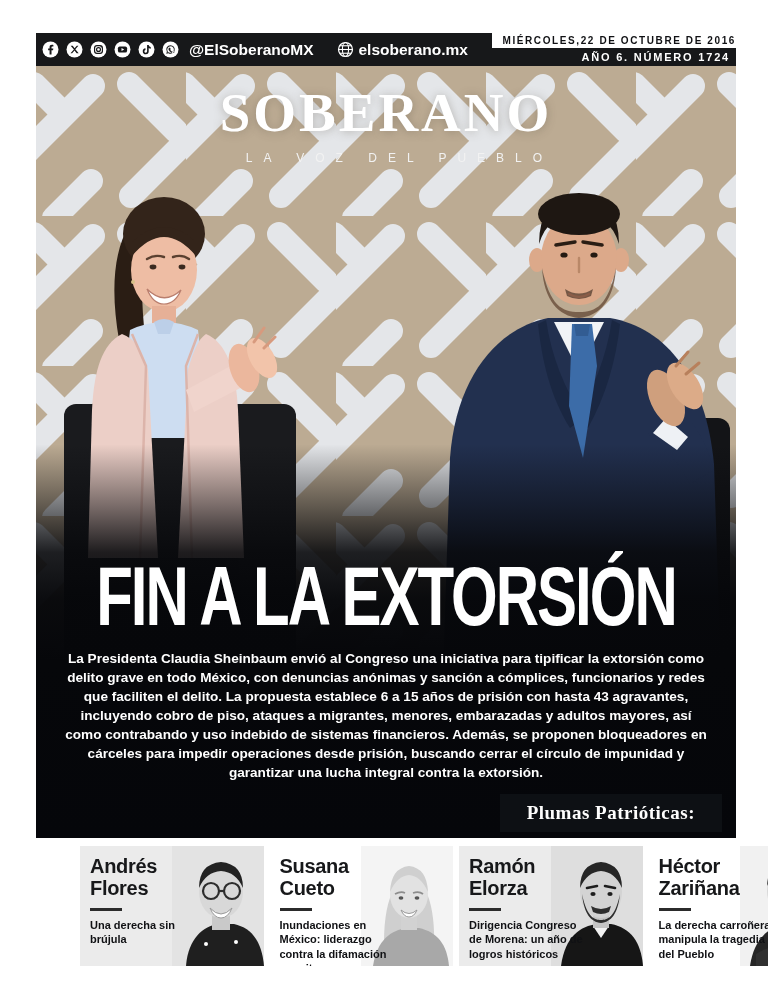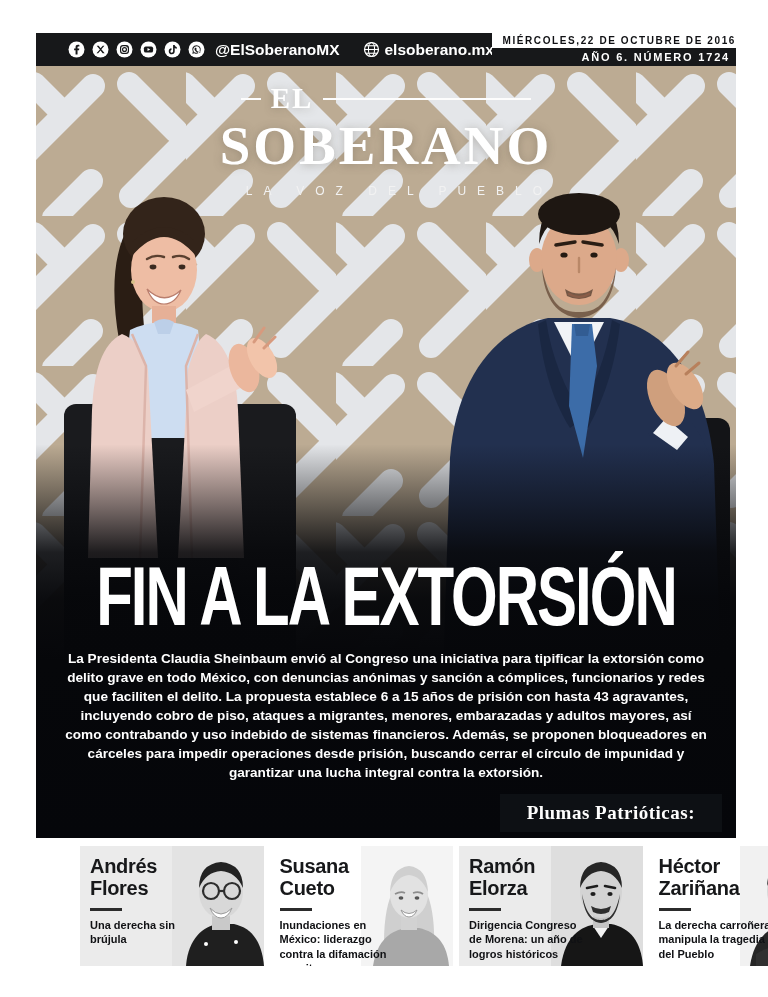--- a/index.html
+++ b/index.html
@@ -3,21 +3,21 @@
 <meta charset="utf-8">
 <style>
   html,body{margin:0;padding:0;}
   .page{position:relative;width:768px;height:997px;background:#ffffff;overflow:hidden;
         font-family:"Liberation Sans",sans-serif;}
   .content{position:absolute;left:36px;top:33px;width:700px;}
 
   
   .topbar{display:flex;height:33px;}
   .social-bar{width:456px;background:#17181a;display:flex;align-items:center;
-              gap:7px;padding-left:32px;box-sizing:border-box;}
+              gap:7px;padding-left:6px;box-sizing:border-box;}
   .s-icon{width:17px;height:17px;flex:0 0 auto;}
   .handle{color:#fff;font-weight:bold;font-size:15.5px;margin-left:3px;white-space:nowrap;}
   .site-wrap{display:flex;align-items:center;gap:5px;margin-left:16px;}
   .site{color:#fff;font-weight:bold;font-size:15.5px;white-space:nowrap;}
   .issue-col{width:244px;display:flex;flex-direction:column;}
   .date{height:15px;line-height:15px;font-size:10px;font-weight:bold;letter-spacing:1.6px;
         color:#101114;text-align:right;white-space:nowrap;}
   .edition{height:18px;line-height:18px;background:#17181a;color:#fff;font-size:11px;
            font-weight:bold;letter-spacing:1.8px;text-align:right;padding-right:6px;}
 
@@ -187,25 +187,20 @@
           <path d="M630 352 l22 19 l-11 13 l-24 -17 Z" fill="#eef1f5"></path>
           <ellipse cx="630" cy="332" rx="16" ry="30" transform="rotate(-24 630 332)" fill="#cf9f7d"></ellipse>
           <ellipse cx="649" cy="320" rx="14" ry="26" transform="rotate(-32 649 320)" fill="#dcab88"></ellipse>
           <path d="M640 300 l12 -14 M650 308 l13 -11" stroke="#b8805c" stroke-width="3" stroke-linecap="round" fill="none"></path>
         </g>
       </svg>
 
       <div class="shade"></div>
 
       <div class="masthead">
-        <div class="mast-row">
-          <span class="mast-line short"></span>
-          <span class="mast-el">EL</span>
-          <span class="mast-line long"></span>
-        </div>
         <div class="mast-title">SOBERANO</div>
         <div class="mast-tag">LA VOZ DEL PUEBLO</div>
       </div>
 
       <div class="hero-bottom">
         <div class="headline-wrap">
           <h1 class="headline">FIN A LA EXTORSIÓN</h1>
         </div>
         <p class="summary">La Presidenta Claudia Sheinbaum envió al Congreso una iniciativa para tipificar la extorsión como delito grave en todo México, con denuncias anónimas y sanción a cómplices, funcionarios y redes que faciliten el delito. La propuesta establece 6 a 15 años de prisión con hasta 43 agravantes, incluyendo cobro de piso, ataques a migrantes, menores, embarazadas y adultos mayores, así como contrabando y uso indebido de sistemas financieros. Además, se proponen bloqueadores en cárceles para impedir operaciones desde prisión, buscando cerrar el círculo de impunidad y garantizar una lucha integral contra la extorsión.</p>
         <div class="plumas-row">

